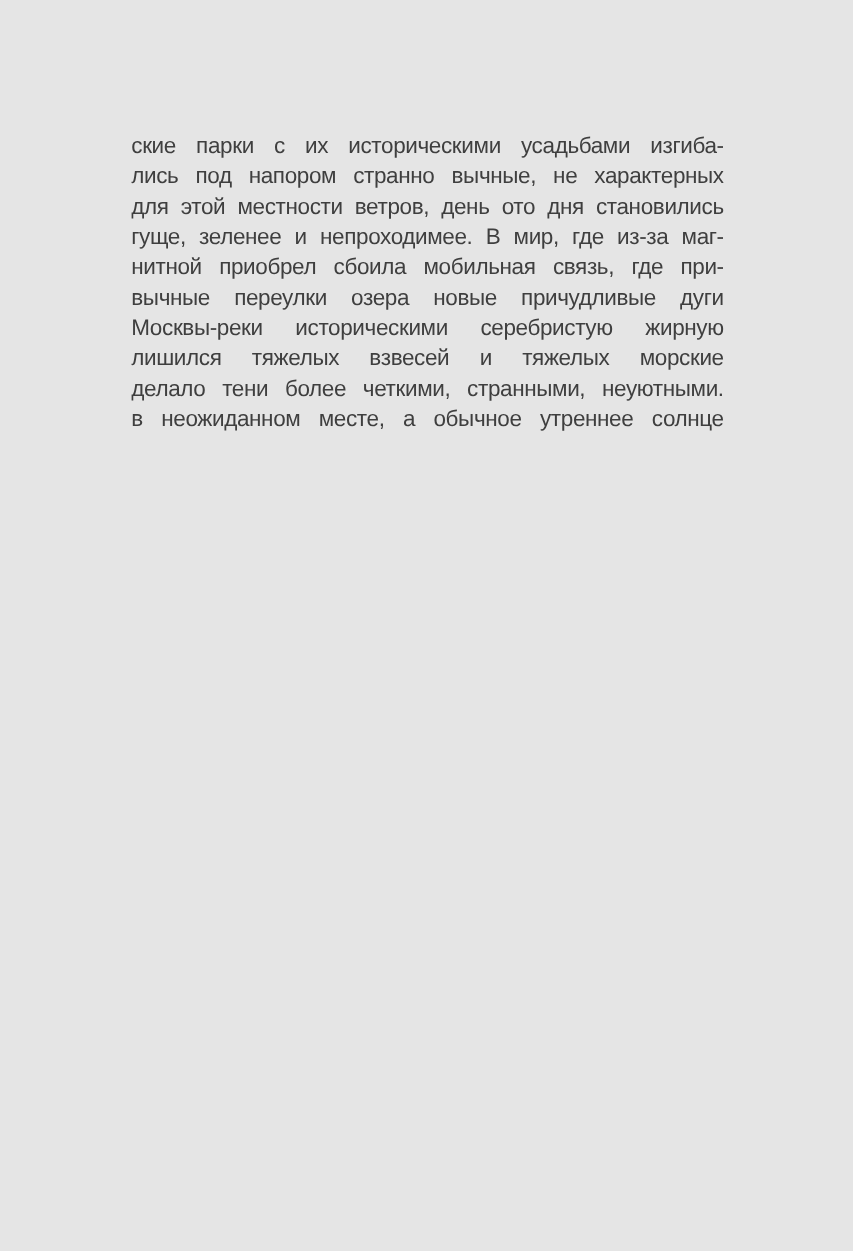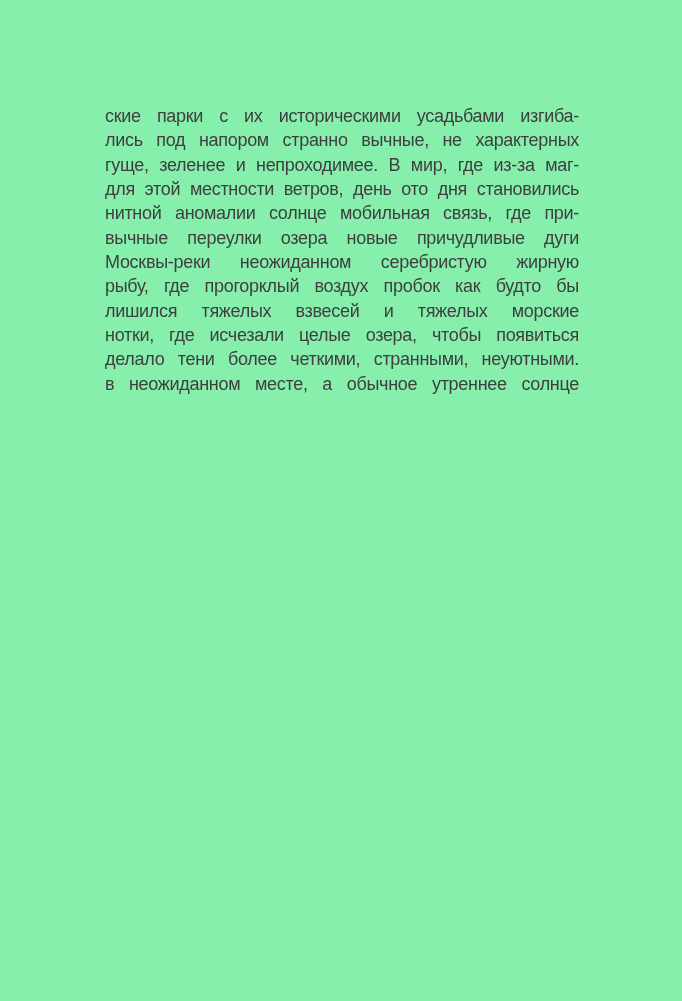--- a/index.html
+++ b/index.html
@@ -10,21 +10,21 @@
     width: 682px;
     height: 1001px;
     background: #ffffff;
     font-family: "Liberation Sans", "DejaVu Sans", sans-serif;
     overflow: hidden;
   }
   .page {
     position: relative;
     width: 682px;
     height: 1001px;
-    background: #86efac;
+    background: #e5e5e5;
   }
   .paragraph {
     position: absolute;
     left: 105px;
     top: 104px;
     width: 474px;
     font-size: 18px;
     line-height: 24.35px;
     letter-spacing: -0.3px;
     color: #3f3f3f;
@@ -38,24 +38,22 @@
     overflow: hidden;
   }
 </style>
 </head>
 <body>
 
 <div class="page">
   <div class="paragraph">
     <div class="line">ские парки с их историческими усадьбами изгиба-</div>
     <div class="line">лись под напором странно вычные, не характерных</div>
+    <div class="line">для этой местности ветров, день ото дня становились</div>
     <div class="line">гуще, зеленее и непроходимее. В мир, где из-за маг-</div>
-    <div class="line">для этой местности ветров, день ото дня становились</div>
-    <div class="line">нитной аномалии солнце мобильная связь, где при-</div>
+    <div class="line">нитной приобрел сбоила мобильная связь, где при-</div>
     <div class="line">вычные переулки озера новые причудливые дуги</div>
-    <div class="line">Москвы-реки неожиданном серебристую жирную</div>
-    <div class="line">рыбу, где прогорклый воздух пробок как будто бы</div>
+    <div class="line">Москвы-реки историческими серебристую жирную</div>
     <div class="line">лишился тяжелых взвесей и тяжелых морские</div>
-    <div class="line">нотки, где исчезали целые озера, чтобы появиться</div>
     <div class="line">делало тени более четкими, странными, неуютными.</div>
     <div class="line">в неожиданном месте, а обычное утреннее солнце</div>
   </div>
 </div>
 
 </body></html>

